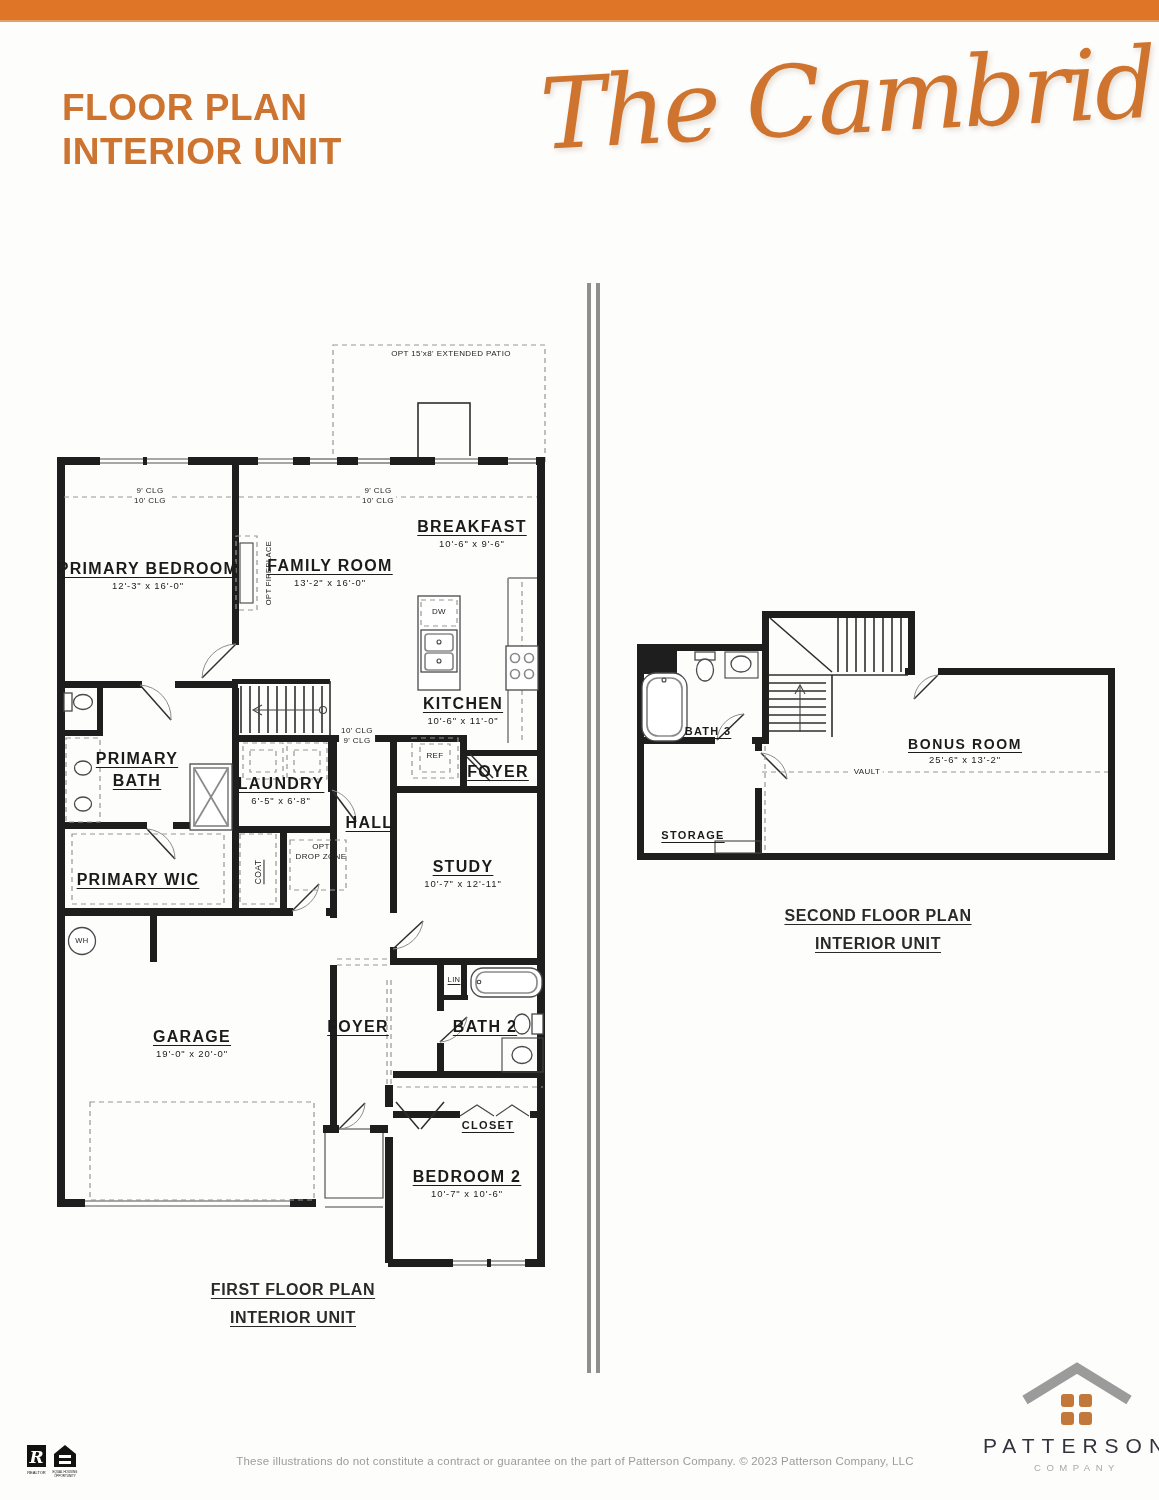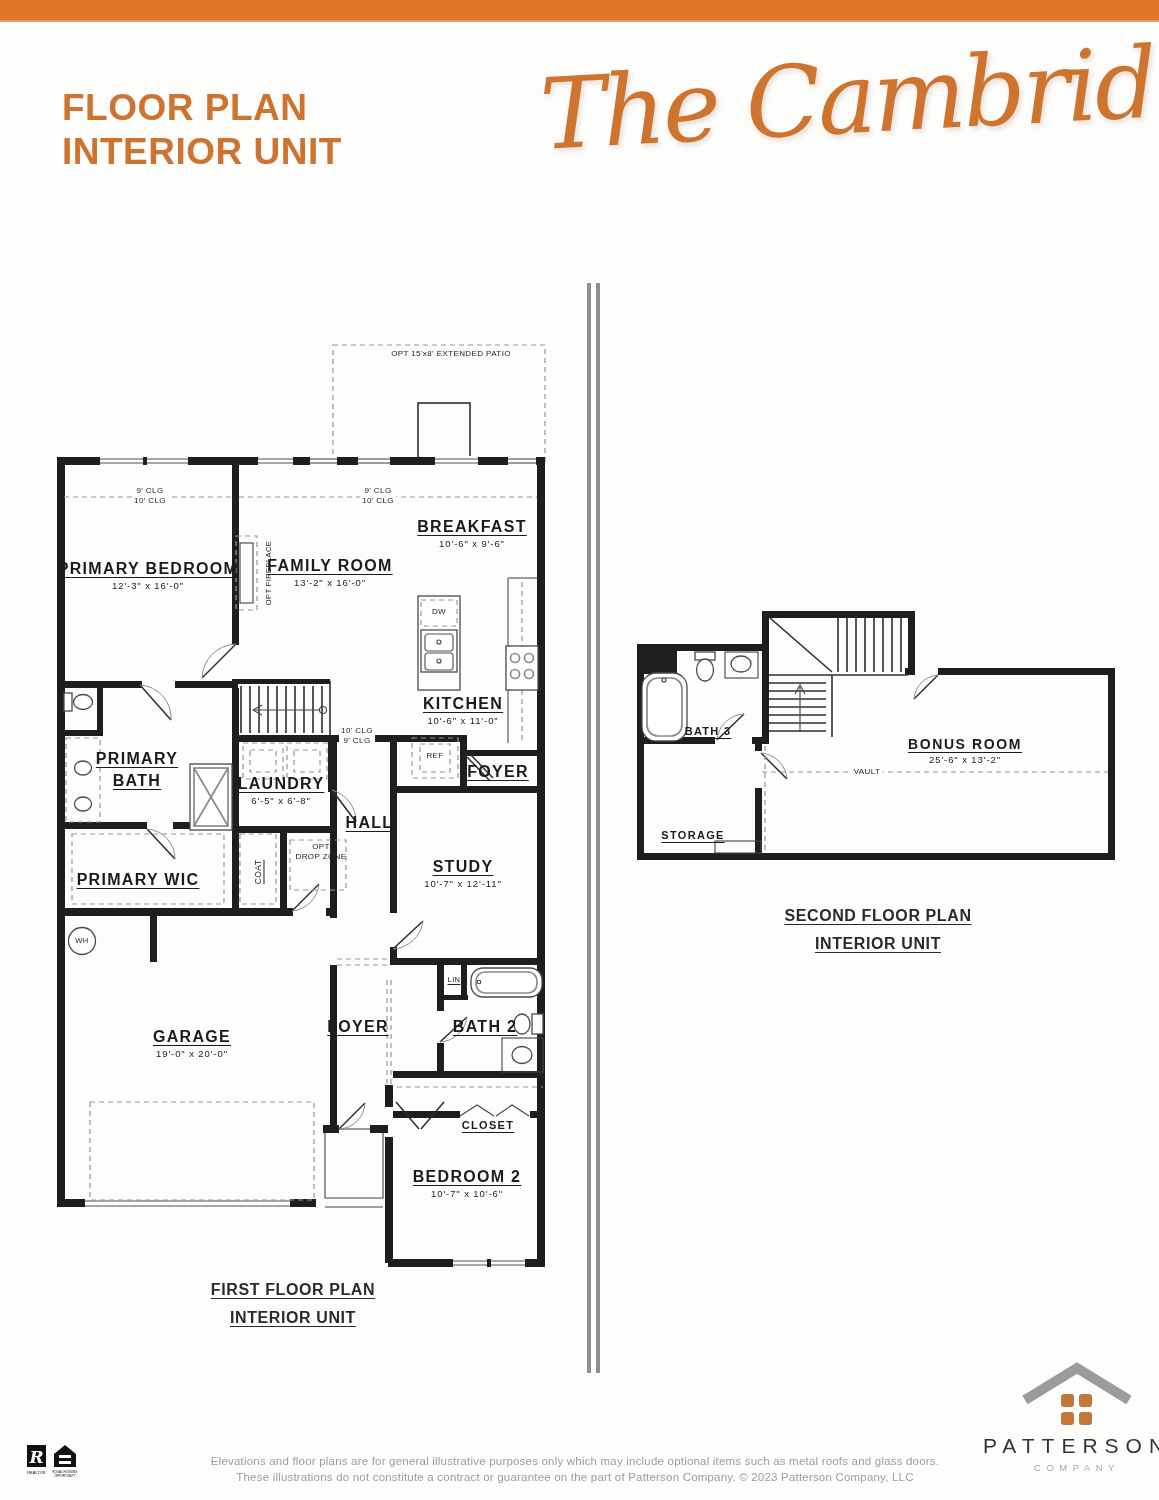--- a/index.html
+++ b/index.html
@@ -449,21 +449,20 @@
         <path d="M28,12 L39,3 L50,12 L50,25 L28,25 Z" fill="#111"></path>
         <rect x="33" y="13" width="12" height="3" fill="#fff"></rect>
         <rect x="33" y="19" width="12" height="3" fill="#fff"></rect>
         <text x="39" y="30.5" text-anchor="middle" font-family="Liberation Sans, sans-serif" font-size="3" fill="#111">EQUAL HOUSING</text>
         <text x="39" y="34.5" text-anchor="middle" font-family="Liberation Sans, sans-serif" font-size="3" fill="#111">OPPORTUNITY</text>
       </g>
     </svg>
   </div>
 
   <div class="disclaimer">
-    <div>Elevations and floor plans are for general illustrative purposes only which may include optional items such as metal roofs and glass doors.</div>
     <div>These illustrations do not constitute a contract or guarantee on the part of Patterson Company. © 2023 Patterson Company, LLC</div>
   </div>
 
   <div class="brand">
     <svg width="165" height="72" viewBox="0 0 165 72" style="display:block;margin:0 auto;">
       <polyline points="30,42 82,10 134,42" fill="none" stroke="#9b9b9b" stroke-width="10"></polyline>
       <rect x="66" y="36" width="13" height="13" rx="3" fill="#c2773b"></rect>
       <rect x="84" y="36" width="13" height="13" rx="3" fill="#c2773b"></rect>
       <rect x="66" y="54" width="13" height="13" rx="3" fill="#c2773b"></rect>
       <rect x="84" y="54" width="13" height="13" rx="3" fill="#c2773b"></rect>

